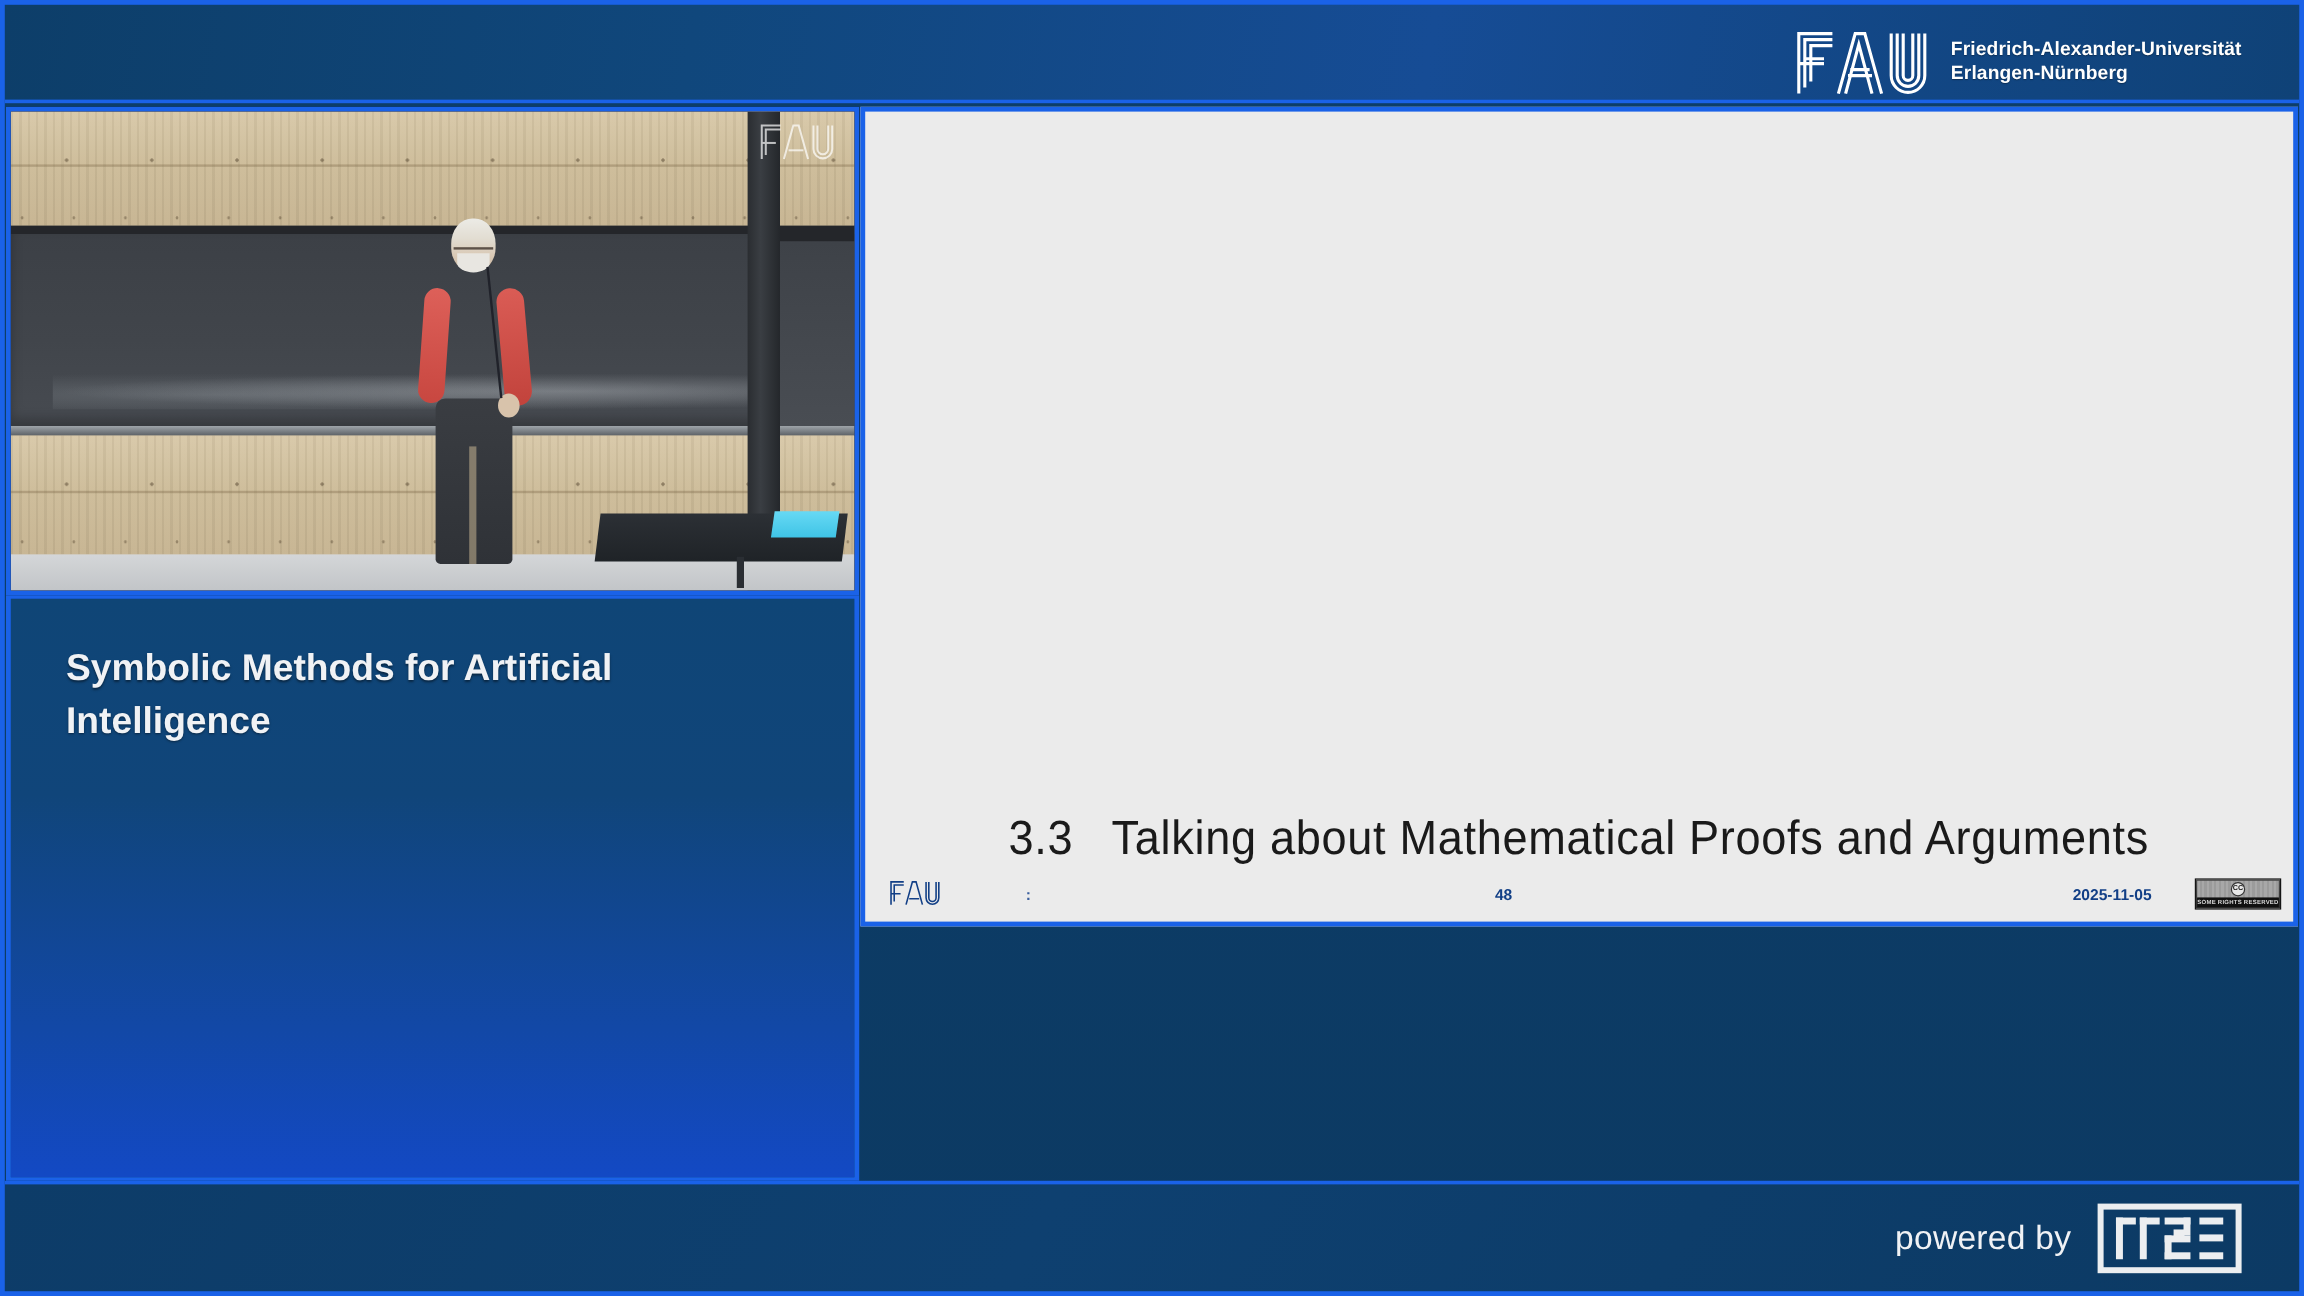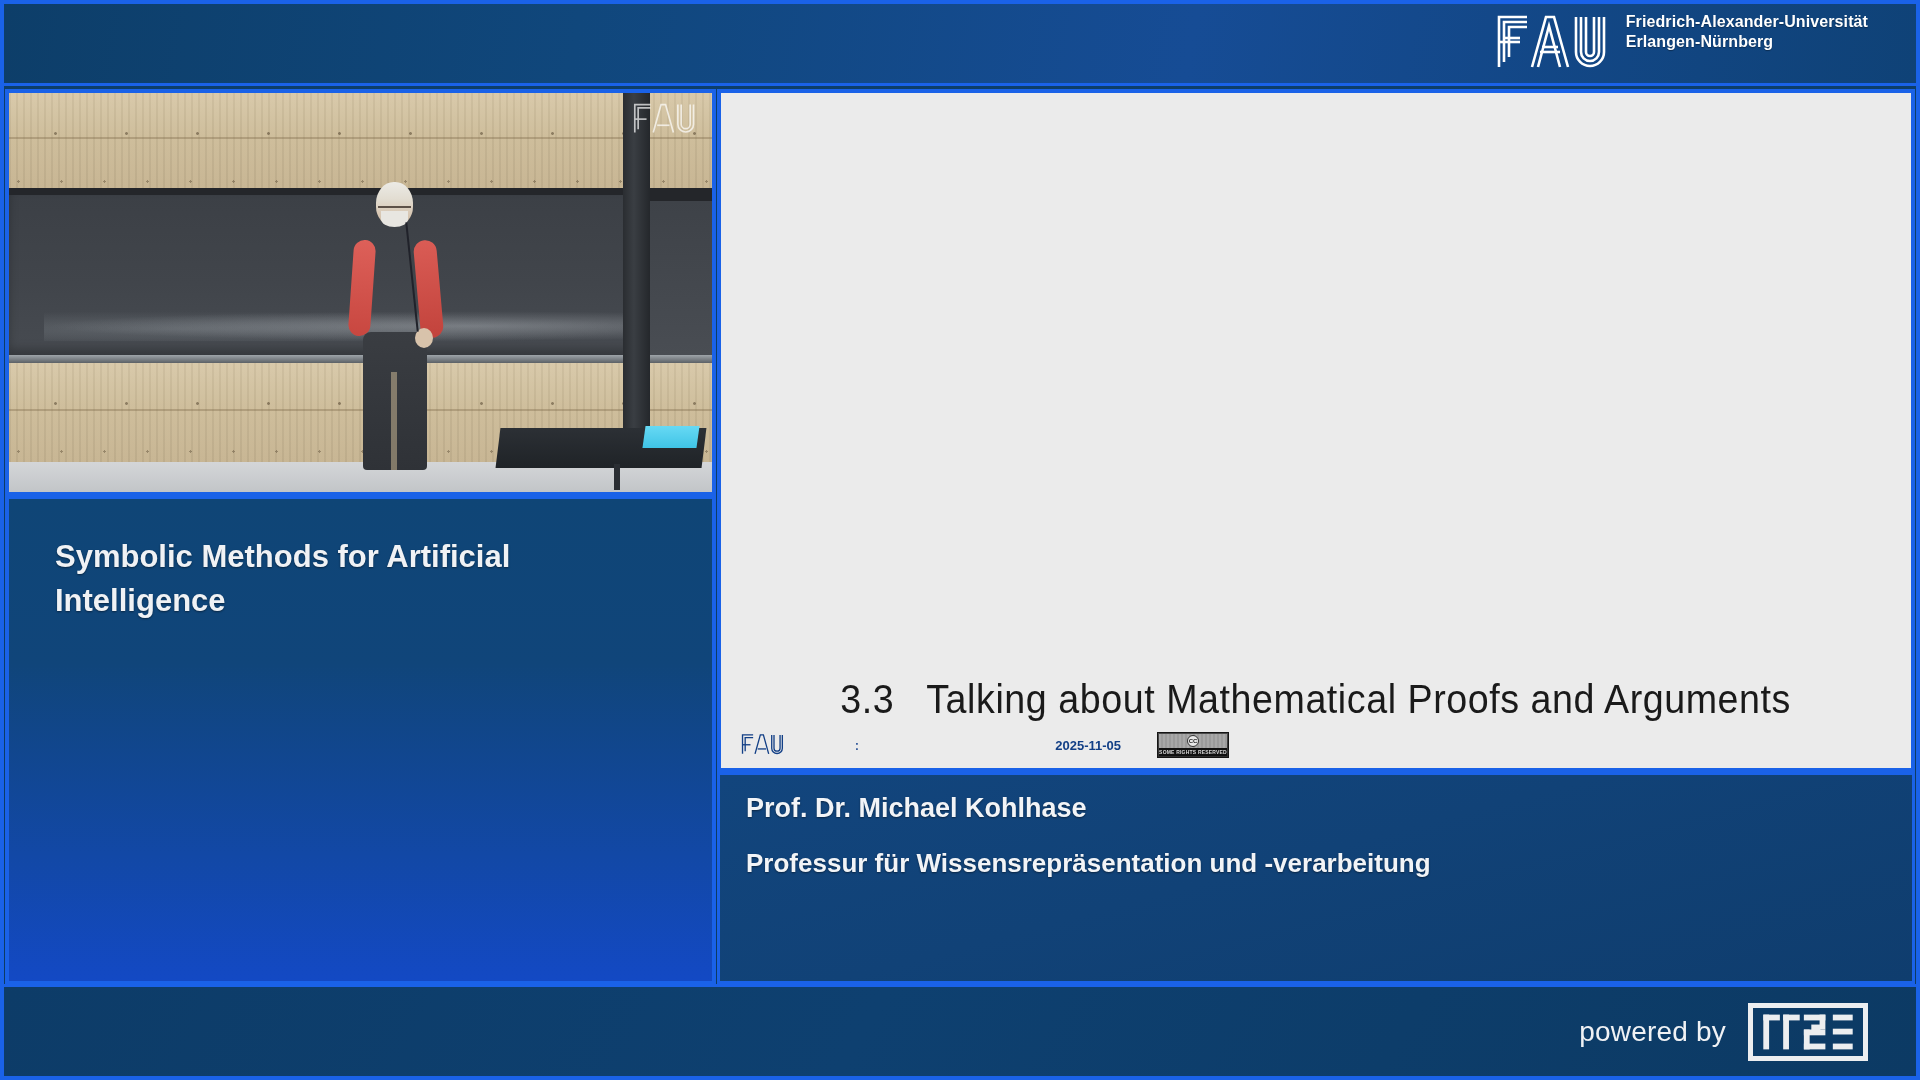--- a/index.html
+++ b/index.html
@@ -24,22 +24,22 @@
     z-index:40;
   }
 
   
   #header {
     position:absolute; left:4px; top:4px; width:1912px; height:82px;
     background:linear-gradient(100deg,#0d3e69 0%,#10477c 30%,#164c95 62%,#0f4277 100%);
     border-bottom:3px solid #1a62e8;
   }
   #header-logo {
-    position:absolute; right:48px; top:8px;
-    display:flex; align-items:flex-start; gap:14px;
+    position:absolute; right:48px; top:19px;
+    display:flex; align-items:center; gap:14px;
   }
   .fau-mark { display:block; }
   #header-univ {
     color:#ffffff;
     font-size:16px; font-weight:bold; line-height:1.25;
     letter-spacing:.1px;
     white-space:pre-line;
     text-shadow:0 1px 1px rgba(0,0,0,.35);
   }
 
@@ -381,34 +381,31 @@
               <path d="M12 48 V12 H33"></path>
             <path d="M5 31 H26"></path>
             <path d="M38 55 L52 5 L60 5 L74 55"></path>
               <path d="M45 42 H67"></path>
             <path d="M82 5 V40 a14 14 0 0 0 28 0 V5"></path>
               <path d="M88 5 V40 a8 8 0 0 0 16 0 V5"></path>
           </g>
         </svg>
       </span>
       <span id="sf-sep">:</span>
+      <span id="sf-page">48</span>
       <span id="sf-date">2025-11-05</span>
       <span id="cc-badge">
         <span id="cc-top">
           <span id="cc-circle">CC</span>
         </span>
         <span id="cc-bottom">SOME RIGHTS RESERVED</span>
       </span>
     </div>
   </div>
 
-  <div id="presenter">
-    <div class="presenter-name">Prof. Dr. Michael Kohlhase</div>
-    <div class="presenter-chair">Professur für Wissensrepräsentation und -verarbeitung</div>
-  </div>
 
   <div id="footer-bar">
     <span id="powered-label">powered by</span>
     <span>
       <svg id="rrze-logo" viewBox="0 0 120 58" aria-hidden="true">
         <g fill="#eceef0">
           <rect x="6" y="8" width="7" height="42"></rect>
           <rect x="6" y="8" width="20" height="7"></rect>
           <rect x="30" y="8" width="7" height="42"></rect>
           <rect x="30" y="8" width="20" height="7"></rect>

